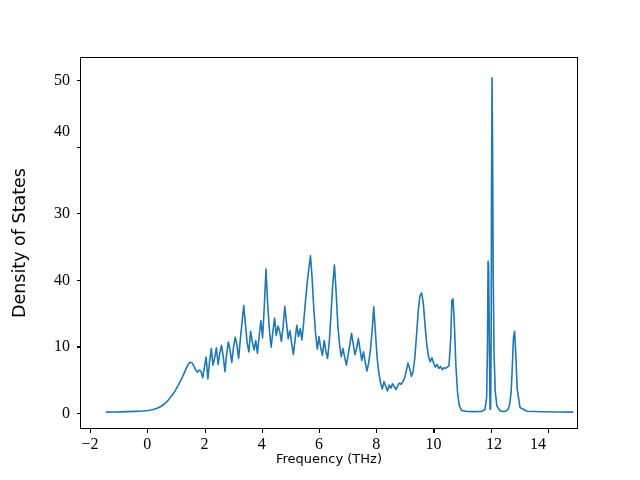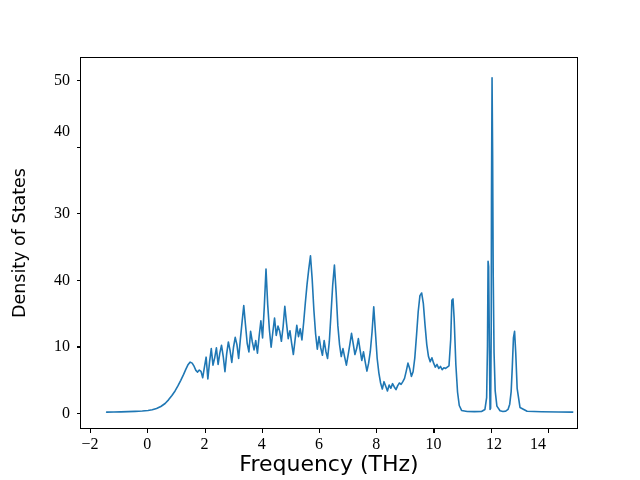--- a/index.html
+++ b/index.html
@@ -27,21 +27,21 @@
     position:absolute;font-size:16px;color:#000;
     font-family:Liberation Serif, serif;
     white-space:nowrap;line-height:1;
   }
   .ticklabel-x{top:436px;transform:translateX(-50%);}
   .ticklabel-y{left:70px;transform:translate(-100%,-50%);text-align:right;}
 
   
   #xlabel{
     position:absolute;top:452px;left:80px;width:498px;
-    text-align:center;font-size:22px;color:#000;line-height:1.1;
+    text-align:center;font-size:13px;color:#000;line-height:1.1;
   }
   #ylabel{
     position:absolute;left:6px;top:57px;height:372px;width:26px;
     display:flex;align-items:center;justify-content:center;
   }
   #ylabel span{
     display:block;white-space:nowrap;font-size:17.5px;color:#000;
     transform:rotate(-90deg);transform-origin:center center;
   }
 </style>

